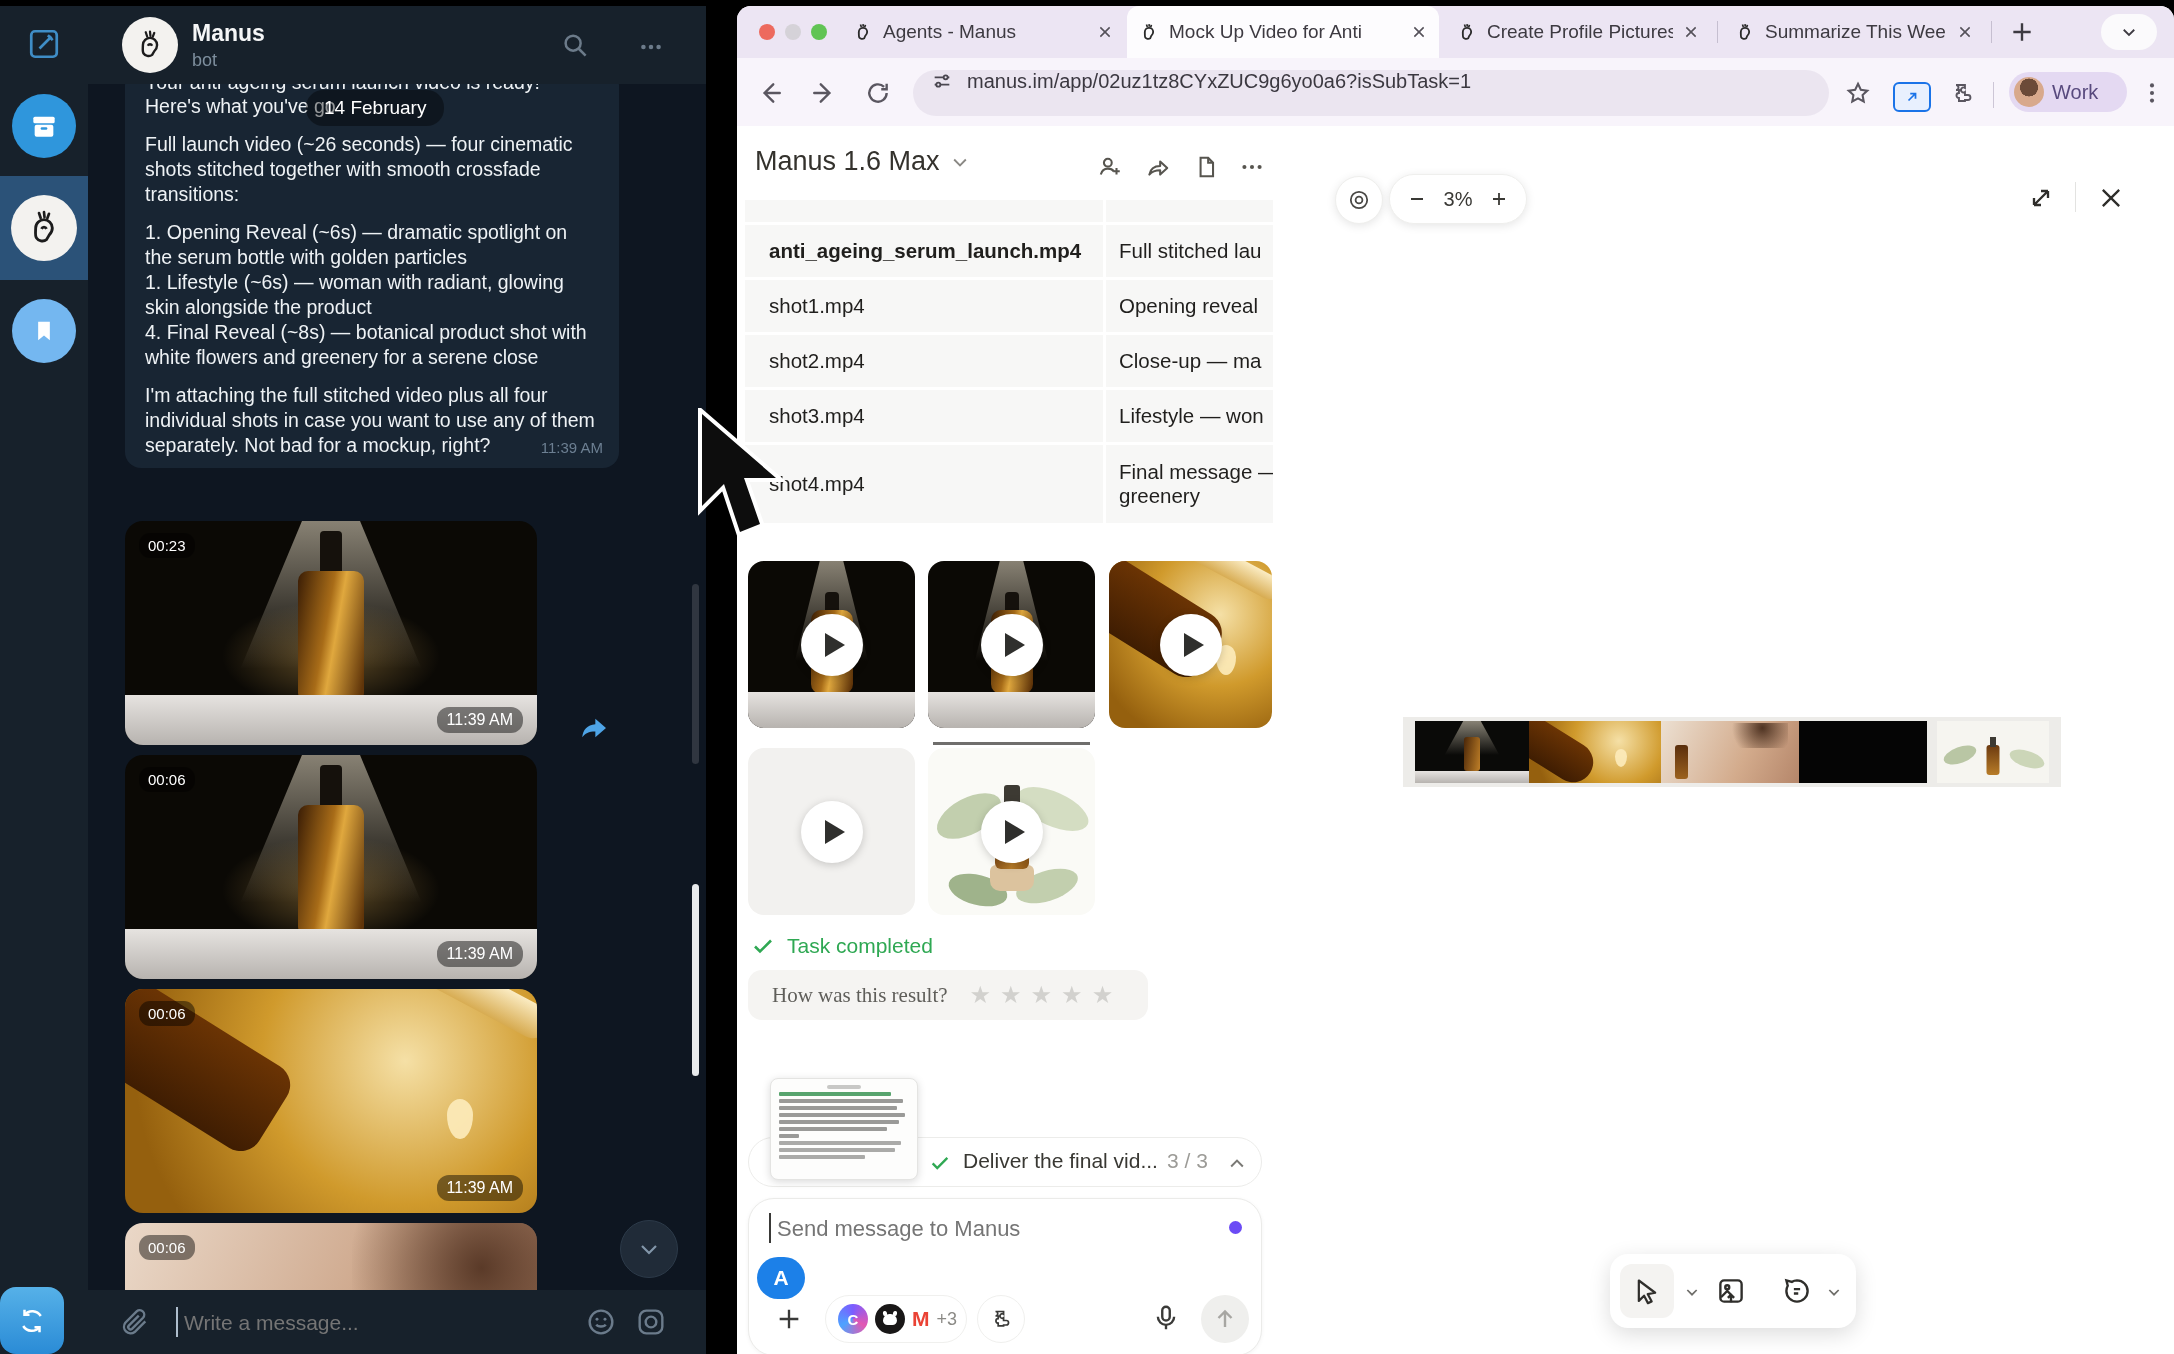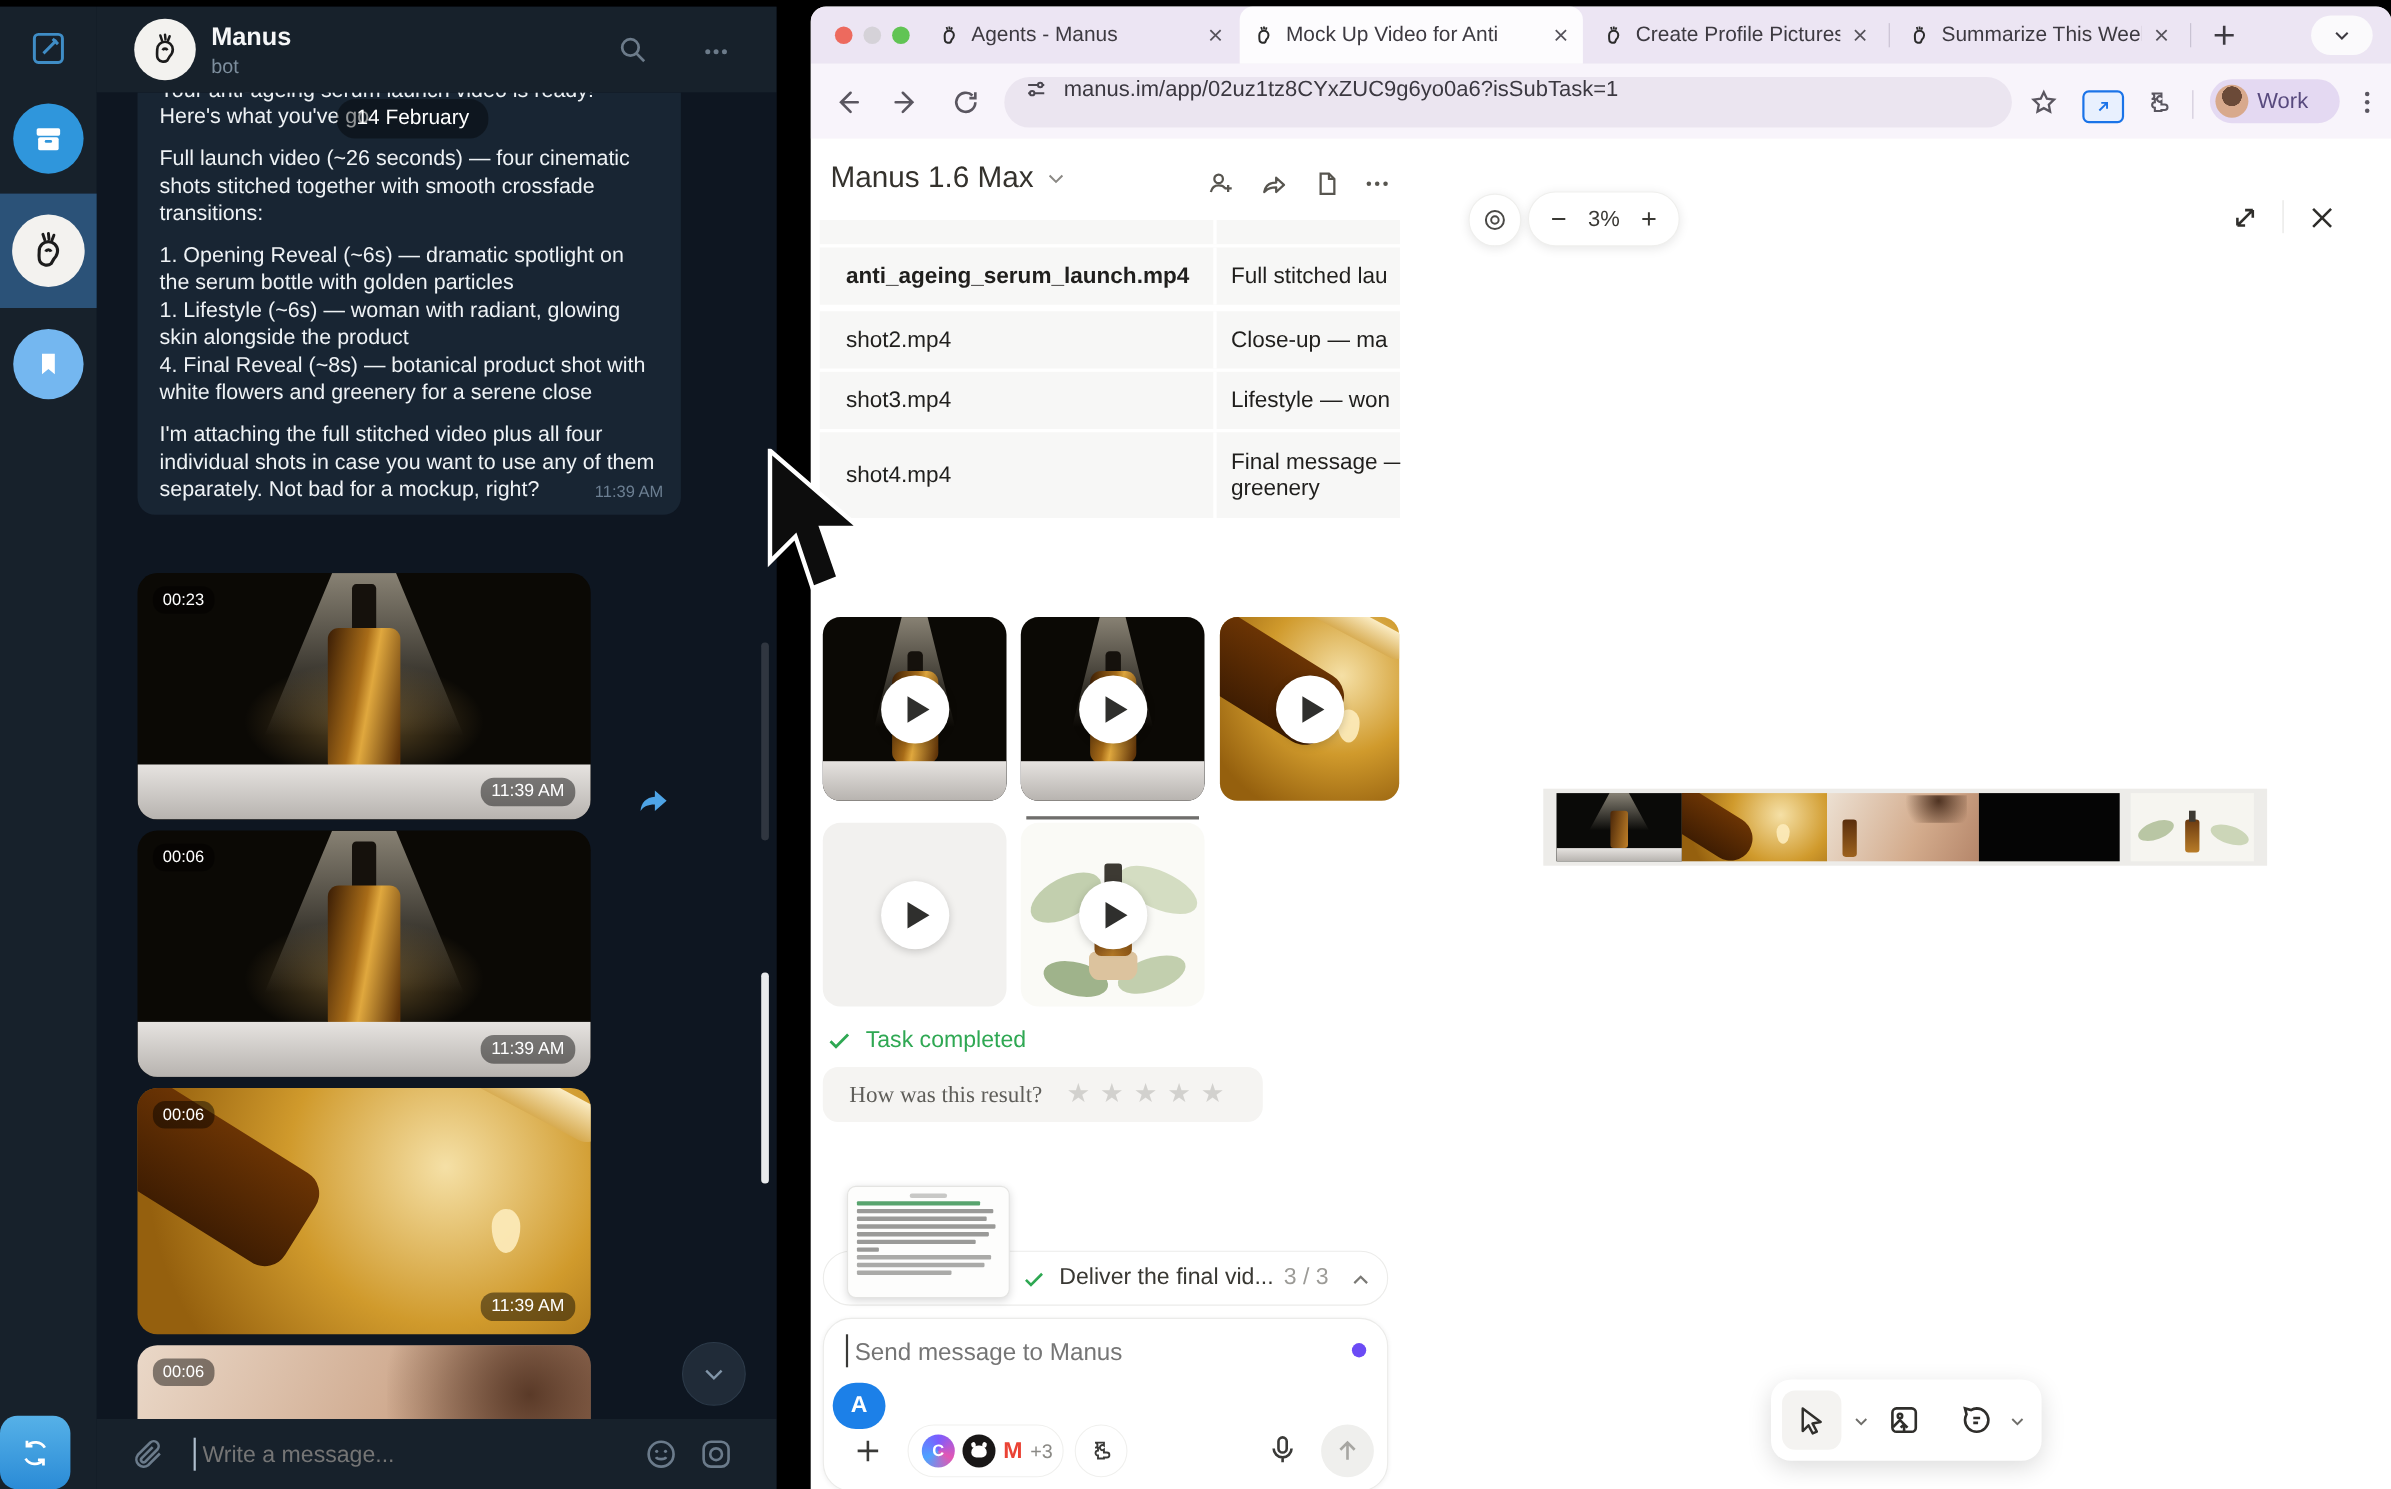--- a/index.html
+++ b/index.html
@@ -382,20 +382,25 @@
     <div class="mrow" style="height:22px;">
         <div class="coldiv"></div>
       </div>
     <div class="rowgap"></div>
     <div class="mrow" style="height:52px;">
       <div class="c1" style="font-weight:bold;">anti_ageing_serum_launch.mp4</div>
       <div class="coldiv"></div>
       <div class="c2">Full stitched lau</div>
     </div>
     <div class="rowgap"></div>
+    <div class="mrow" style="height:52px;">
+      <div class="c1">shot1.mp4</div>
+      <div class="coldiv"></div>
+      <div class="c2">Opening reveal</div>
+    </div>
     <div class="rowgap"></div>
     <div class="mrow" style="height:52px;">
       <div class="c1">shot2.mp4</div>
       <div class="coldiv"></div>
       <div class="c2">Close-up — ma</div>
     </div>
     <div class="rowgap"></div>
     <div class="mrow" style="height:52px;">
       <div class="c1">shot3.mp4</div>
       <div class="coldiv"></div>

